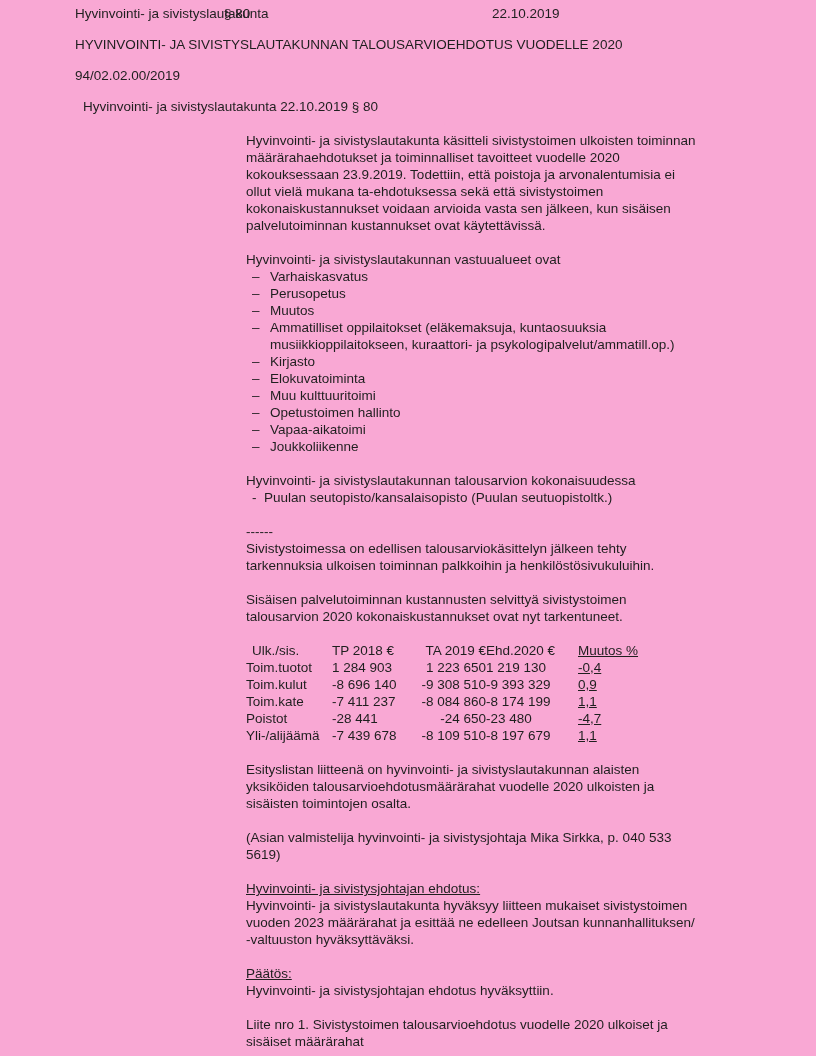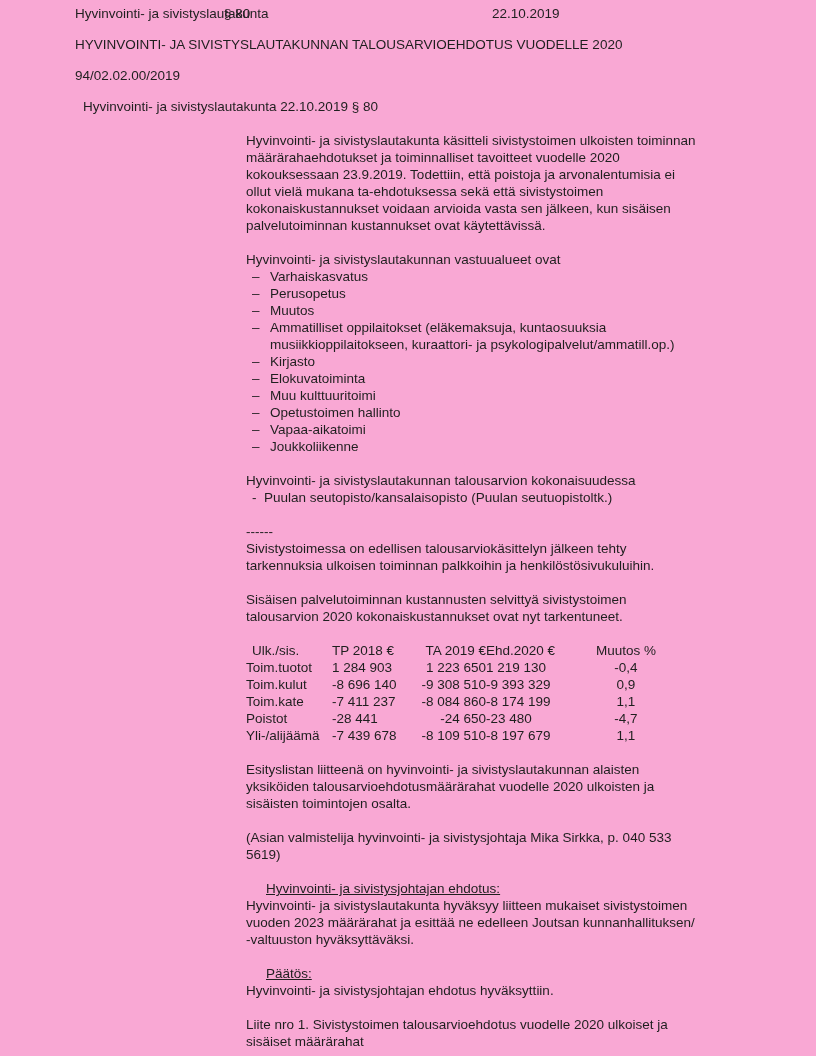--- a/index.html
+++ b/index.html
@@ -40,24 +40,24 @@
   .budget-item-row { display: flex; }
   .hyphen-marker { width: 18px; flex: 0 0 18px; padding-left: 6px; }
 
   .fin-table { }
   .fin-row { display: flex; }
   .fc { white-space: nowrap; }
   .fc0 { width: 86px;  text-align: left; }
   .fc1 { width: 76px;  }
   .fc2 { width: 78px;  text-align: right; }
   .fc3 { width: 92px;  text-align: left; }
-  .fc4 { width: 96px;  text-align: center; }
+  .fc4 { width: 96px;  text-align: left; text-decoration: underline; }
   .fin-header .fc0 { padding-left: 6px; }
 
-  .underlined { text-decoration: underline; margin-left: 20px; }
+  .underlined { text-decoration: underline; }
 </style>
 </head>
 <body>
 
 <div class="page">
 
   <div class="abs hdr-committee">Hyvinvointi- ja sivistyslautakunta</div>
   <div class="abs hdr-section">§ 80</div>
   <div class="abs hdr-date">22.10.2019</div>
 

